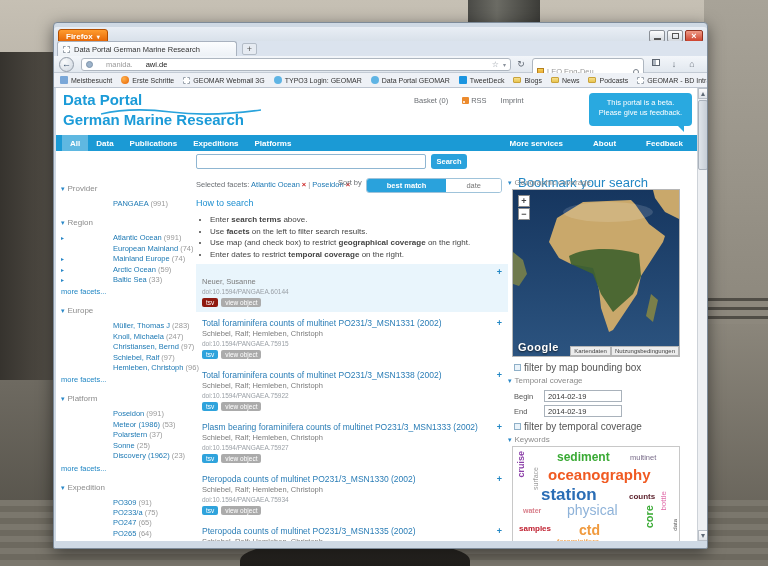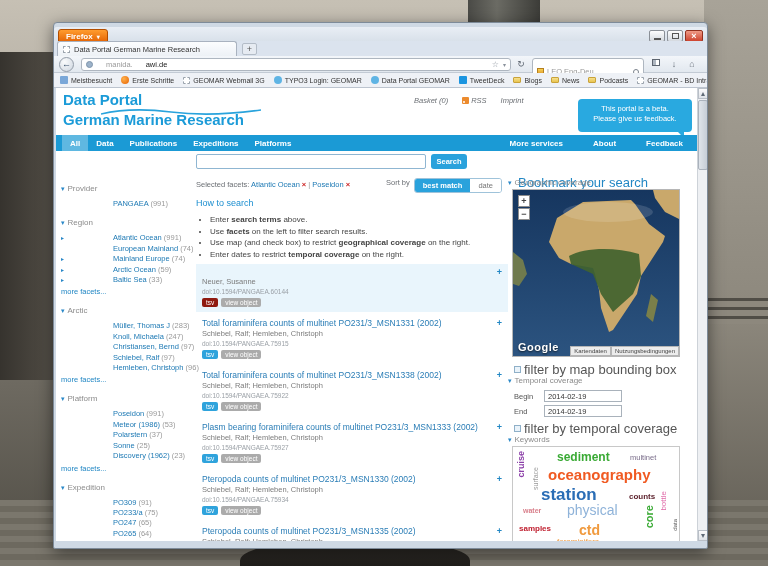--- a/index.html
+++ b/index.html
@@ -59,24 +59,24 @@
   .sb-btn{position:absolute;left:0;width:10px;height:11px;background:linear-gradient(#fbfbfc,#dfe3e8);border:1px solid #b9bfc7;display:flex;align-items:center;justify-content:center;}
   .sb-up{top:0;} .sb-down{bottom:0;}
   .tri-up{width:0;height:0;border-left:2.5px solid transparent;border-right:2.5px solid transparent;border-bottom:4px solid #5f6a76;}
   .tri-down{width:0;height:0;border-left:2.5px solid transparent;border-right:2.5px solid transparent;border-top:4px solid #5f6a76;}
   .sb-thumb{position:absolute;left:0;top:12px;width:10px;height:70px;background:linear-gradient(90deg,#dfe4ea,#c6cdd6);border:1px solid #aab2bc;border-radius:2px;}
   
   .brand{position:absolute;left:7px;top:3px;color:#1b9bd8;font-weight:bold;}
   .brand-l1{font-size:15px;}
   .brand-l2{font-size:15px;margin-top:3px;}
   .wave{position:absolute;left:38px;top:16px;}
-  .top-links{position:absolute;left:358px;top:8px;display:flex;gap:14px;font-size:7.5px;color:#6b6f74;align-items:center;font-style:italic;}
+  .top-links{position:absolute;left:358px;top:8px;display:flex;gap:14px;font-size:7.5px;color:#6b6f74;align-items:center;}
   .rss-ico{display:inline-block;width:7px;height:7px;background:#ec8b2e;border-radius:1px;position:relative;margin-right:2px;vertical-align:-1px;}
   .rss-ico::after{content:"";position:absolute;left:1px;bottom:1px;width:2px;height:2px;background:#fff;border-radius:50%;}
-  .beta{position:absolute;right:5px;top:11px;width:114px;height:33px;background:#29a9e0;border-radius:4px;color:#fff;font-size:7.5px;text-align:center;padding-top:5px;line-height:10px;}
+  .beta{position:absolute;right:5px;top:5px;width:103px;height:33px;background:#29a9e0;border-radius:4px;color:#fff;font-size:7.5px;text-align:center;padding-top:5px;line-height:10px;}
   .beta::after{content:"";position:absolute;right:8px;bottom:-6px;width:0;height:0;border-left:7px solid transparent;border-top:7px solid #29a9e0;}
   .sitenav{position:absolute;left:0;top:47px;width:100%;height:16px;background:#1b9ad5;display:flex;align-items:center;padding:0 6px;color:#fff;font-size:8px;font-weight:bold;}
   #nav-left{display:flex;height:100%;}
   #nav-right{display:flex;margin-left:auto;gap:14px;align-items:center;}
   .navitem{padding:0 8px;display:flex;align-items:center;height:100%;}
   .navitem.active{background:rgba(255,255,255,.3);}
   .search-row{position:absolute;left:0;top:66px;width:100%;height:18px;}
   .main-search{position:absolute;left:140px;top:0;width:230px;height:15px;border:1px solid #8fb6d2;border-radius:2px;background:#fff;}
   .search-btn{position:absolute;left:375px;top:0;width:36px;height:15px;background:#2aa2dc;color:#fff;border:none;border-radius:3px;font-size:7.5px;font-weight:bold;}
   .bm-search{position:absolute;left:462px;top:21px;font-size:13px;color:#2287c4;}
@@ -93,21 +93,21 @@
   .fmore{display:block;color:#2287c4;font-size:7.5px;line-height:11px;margin-top:1px;text-decoration:none;}
   
   .middle{position:absolute;left:140px;top:0;width:312px;}
   .facetbar{position:absolute;left:0;top:0;width:100%;height:16px;font-size:7.5px;color:#6b6f74;}
   #sel-facets{position:absolute;left:0;top:2px;}
   .seltxt{color:#1d79b4;text-decoration:none;}
   .selx{color:#cc1f1f;font-weight:bold;margin-left:2px;}
   .selsep{color:#999;}
   .sortbox{position:absolute;right:6px;top:0;display:flex;align-items:flex-start;gap:4px;}
   .sort-opts{display:flex;border:1px solid #9fc3da;border-radius:3px;overflow:hidden;}
-  .sopt{padding:2px 8px;font-size:7.5px;}
+  .sopt{padding:2px 20px;font-size:7.5px;}
   .sopt.active{background:#2aa2dc;color:#fff;font-weight:bold;}
   .sopt.idle{background:#fff;color:#777;}
   .howto-title{position:absolute;left:0;top:20px;color:#1d8fd0;font-size:9px;}
   #howto-list{position:absolute;left:14px;top:36px;font-size:8px;color:#444;}
   #howto-list li{line-height:11.5px;}
   #results{position:absolute;left:0;top:86px;width:100%;}
   .result{position:relative;padding:3px 6px 5px;margin-bottom:3px;}
   .result.hl{background:#e9f5fc;}
   .rtop{display:flex;}
   .rtitle{color:#2a7db6;font-size:8.5px;text-decoration:none;line-height:11px;}
@@ -121,21 +121,21 @@
   .badge.gray{background:#ababab;}
   
   .rightcol{position:absolute;left:452px;top:0;width:186px;}
   .rhead{display:flex;gap:3px;font-size:8px;color:#8b8b8b;}
   .mapbox{position:absolute;left:4px;top:11px;width:168px;height:168px;border:1px solid #b6b6b6;overflow:hidden;}
   .zoomctl{position:absolute;left:5px;top:5px;z-index:2;}
   .zbtn{width:12px;height:12px;background:#fff;border:1px solid #8d8d8d;color:#444;font-size:9px;font-weight:bold;text-align:center;line-height:11px;margin-bottom:1px;}
   .glogo{position:absolute;left:5px;bottom:3px;color:#fff;font-size:11px;font-weight:bold;letter-spacing:.5px;text-shadow:0 1px 2px rgba(0,0,0,.7);z-index:2;}
   .attr{position:absolute;right:0;bottom:0;display:flex;z-index:2;}
   .attr span{background:#ececec;border:1px solid #b5b5b5;color:#444;font-size:6px;padding:1px 3px;}
-  .chkrow{position:absolute;display:flex;align-items:center;gap:3px;font-size:13px;color:#555;}
+  .chkrow{position:absolute;display:flex;align-items:center;gap:3px;font-size:10px;color:#555;}
   .chk{width:7px;height:7px;border:1px solid #8fb0c8;background:#eaf3fa;flex:none;}
   .chk-map{left:6px;top:184px;}
   .thead{position:absolute;left:0;top:198px;}
   .daterow{position:absolute;left:6px;display:flex;align-items:center;gap:6px;font-size:7.5px;color:#555;}
   .dr-begin{top:212px;} .dr-end{top:227px;}
   .daterow label{width:24px;}
   .dinp{width:78px;height:12px;border:1px solid #a9b2bb;font-size:7.5px;padding:0 3px;color:#333;}
   .chk-temp{left:6px;top:243px;}
   .khead{position:absolute;left:0;top:257px;}
   #cloud{position:absolute;left:4px;top:268px;width:168px;height:96px;border:1px solid #c8c8c8;background:#fff;overflow:hidden;}
@@ -310,21 +310,21 @@
               <div class="fitem"><span class="farr">▸</span><a class="flink">Atlantic Ocean</a><span class="fcount"> (991)</span></div>
               <div class="fitem"><span class="farr"></span><a class="flink">European Mainland</a><span class="fcount"> (74)</span></div>
               <div class="fitem"><span class="farr">▸</span><a class="flink">Mainland Europe</a><span class="fcount"> (74)</span></div>
               <div class="fitem"><span class="farr">▸</span><a class="flink">Arctic Ocean</a><span class="fcount"> (59)</span></div>
               <div class="fitem"><span class="farr">▸</span><a class="flink">Baltic Sea</a><span class="fcount"> (33)</span></div>
               <a class="fmore">more facets...</a>
             </div>
             <div class="fgroup">
               <div class="fhead">
                 <span class="tri">▾</span>
-                <span class="fhtitle">Arctic</span>
+                <span class="fhtitle">Europe</span>
               </div>
               <div class="fitem"><span class="farr"></span><a class="flink">Müller, Thomas J</a><span class="fcount"> (283)</span></div>
               <div class="fitem"><span class="farr"></span><a class="flink">Knoll, Michaela</a><span class="fcount"> (247)</span></div>
               <div class="fitem"><span class="farr"></span><a class="flink">Christiansen, Bernd</a><span class="fcount"> (97)</span></div>
               <div class="fitem"><span class="farr"></span><a class="flink">Schiebel, Ralf</a><span class="fcount"> (97)</span></div>
               <div class="fitem"><span class="farr"></span><a class="flink">Hemleben, Christoph</a><span class="fcount"> (96)</span></div>
               <a class="fmore">more facets...</a>
             </div>
             <div class="fgroup">
               <div class="fhead">

